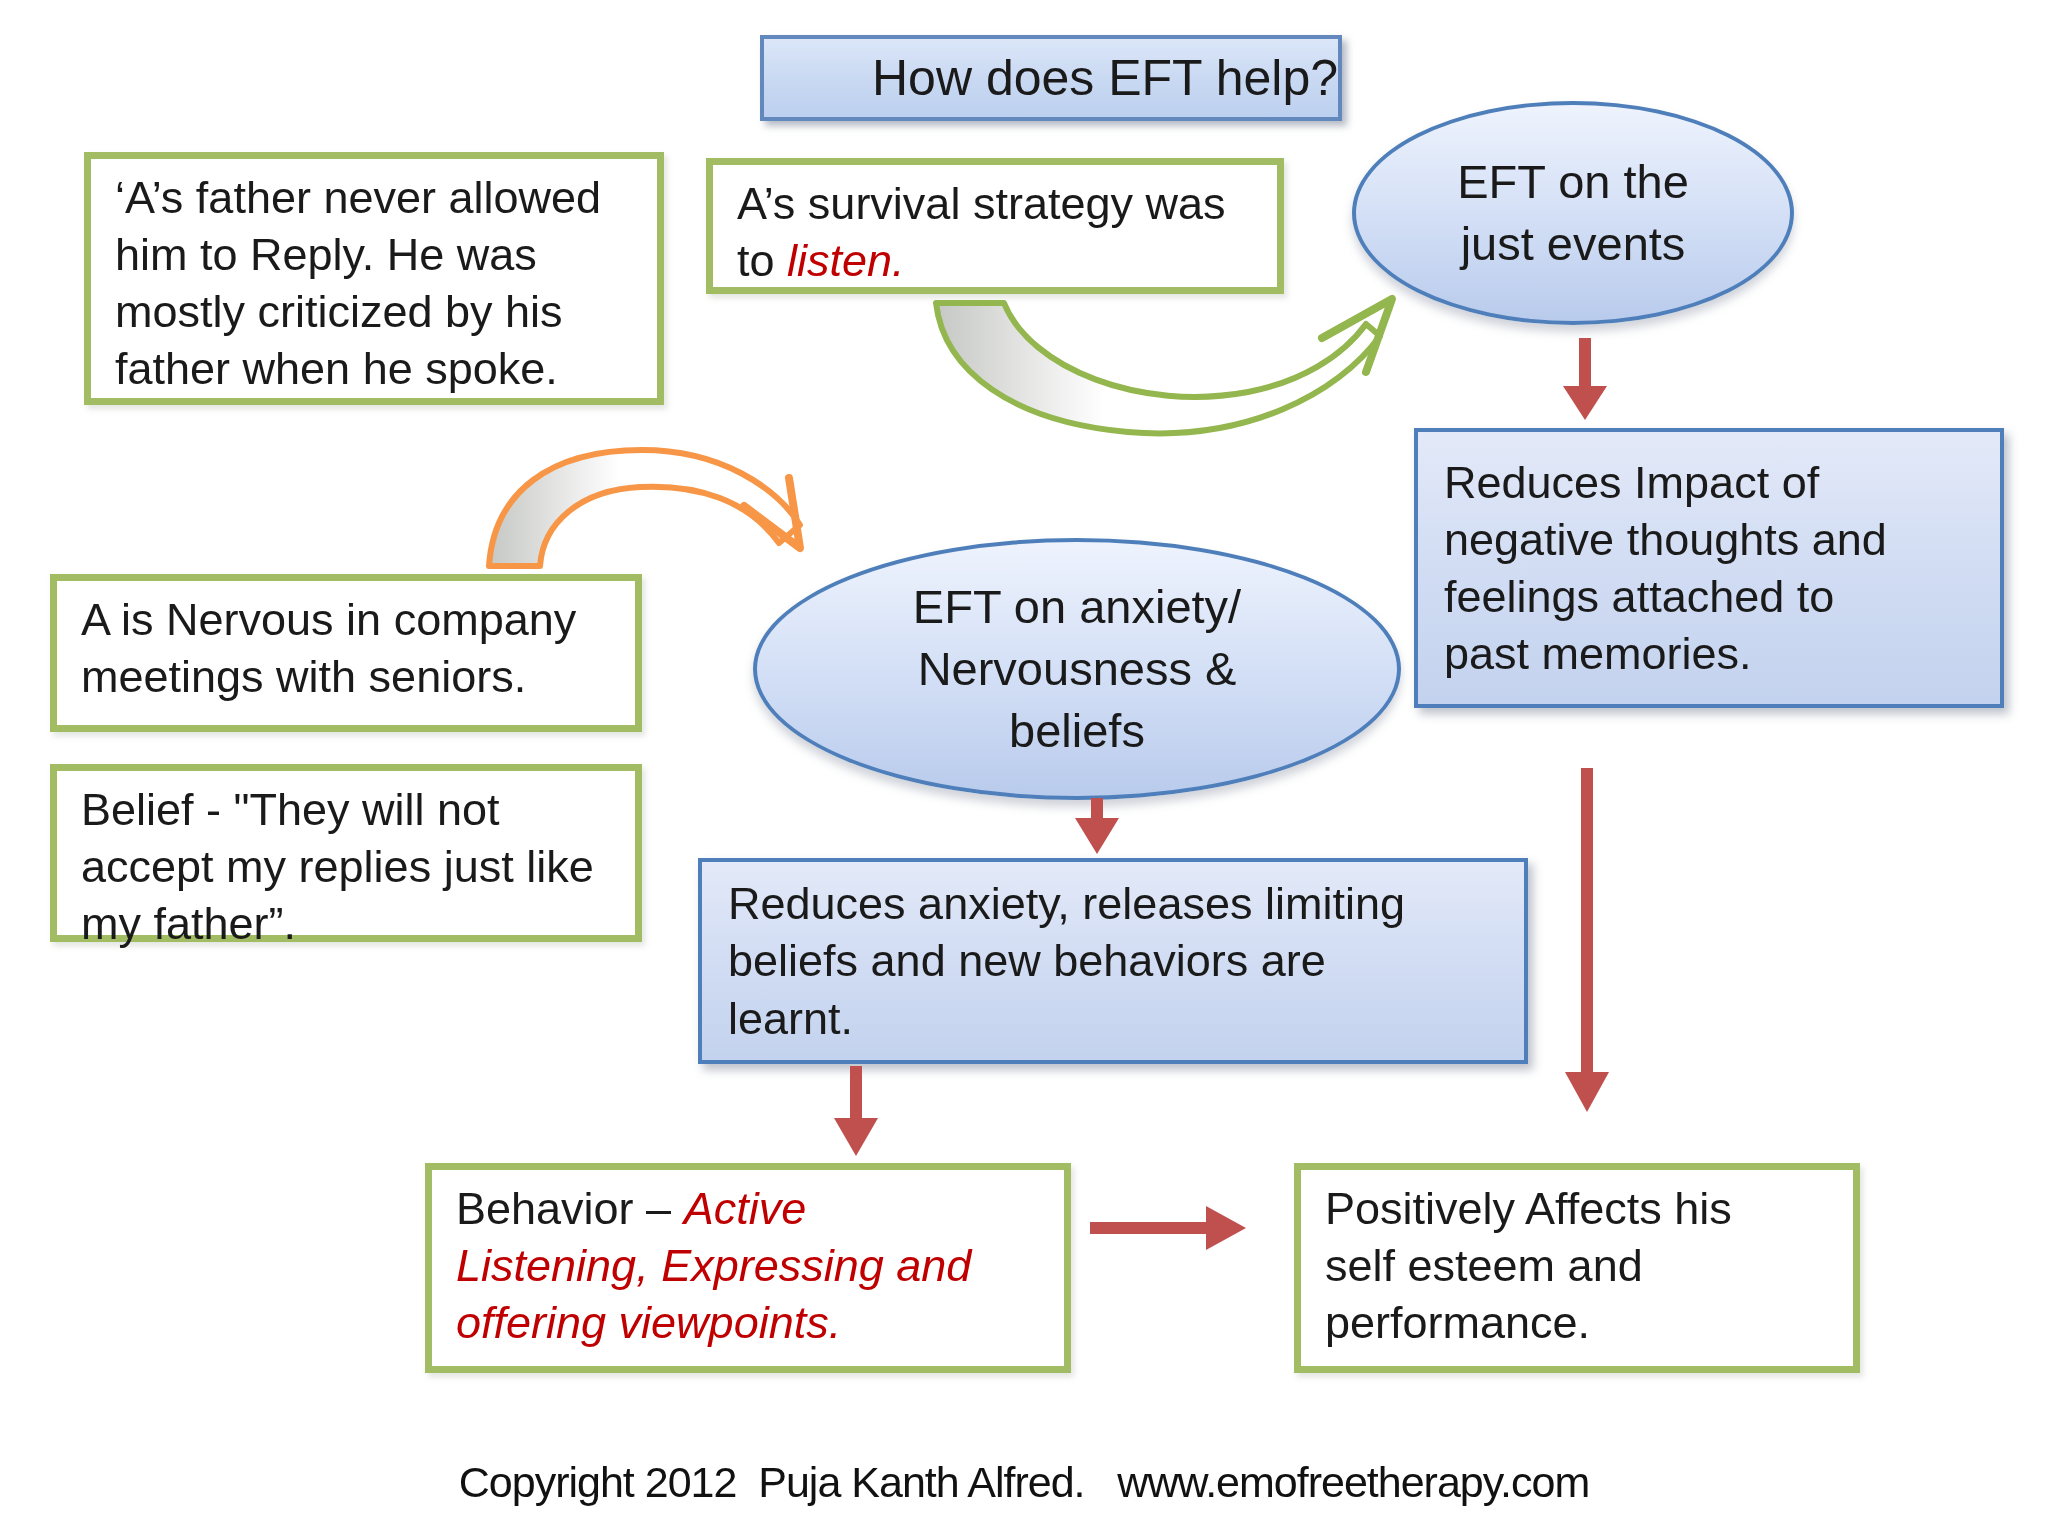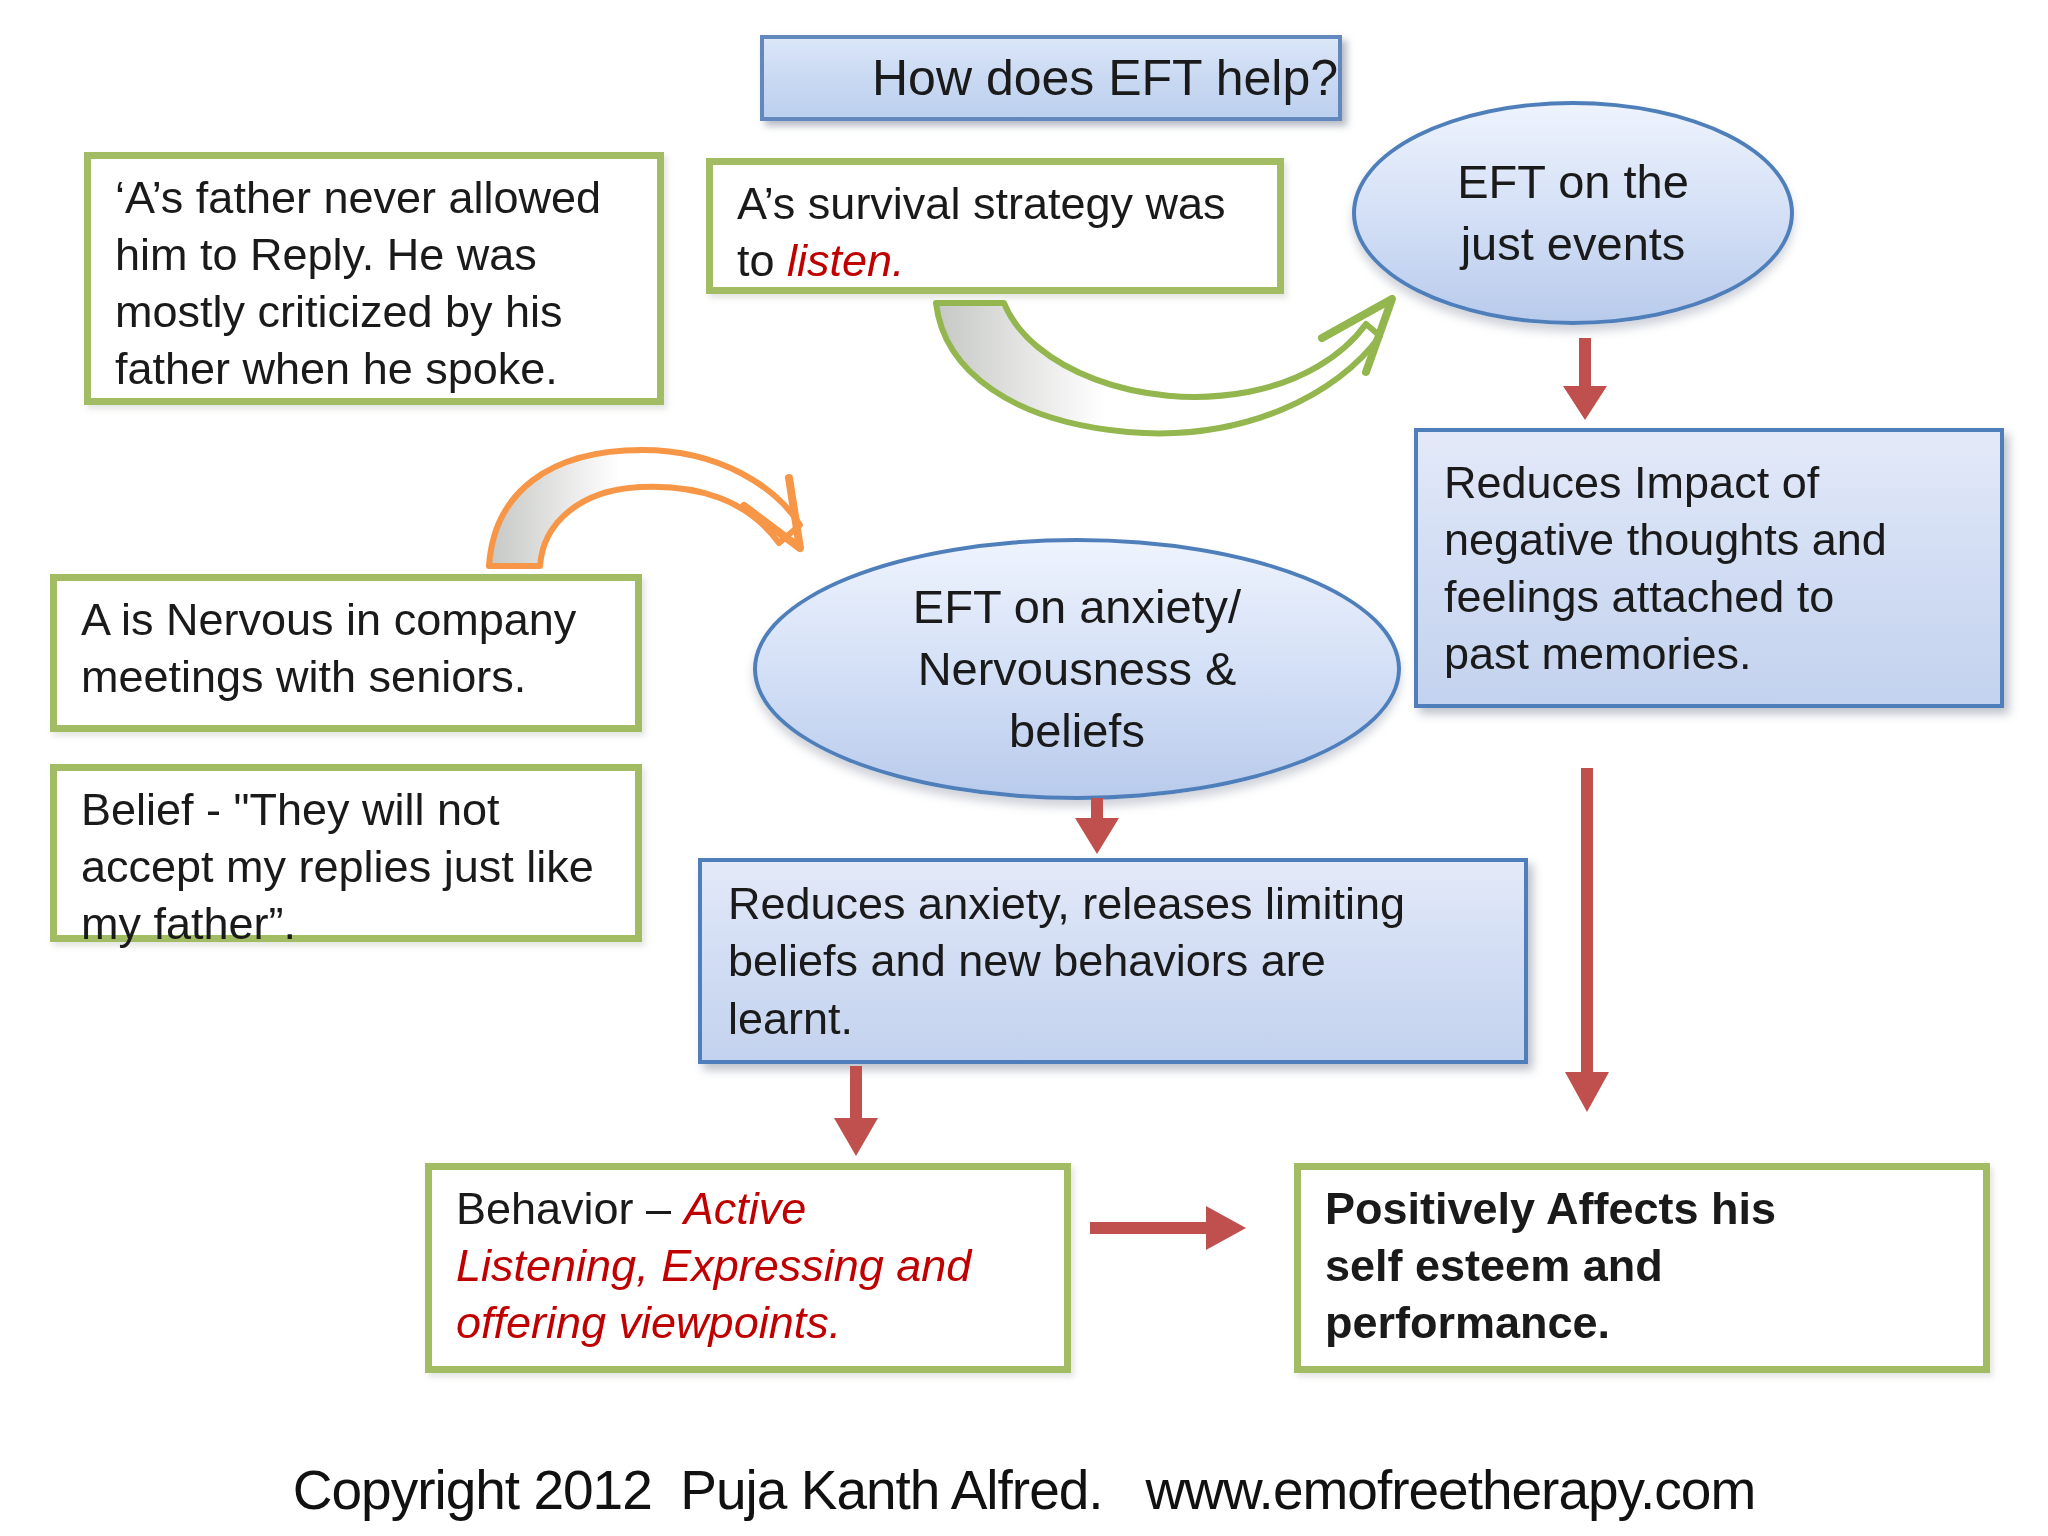--- a/index.html
+++ b/index.html
@@ -43,21 +43,21 @@
   .titlebox{
     background:linear-gradient(to bottom,#dbe6f8 0%,#c8d8f2 55%,#bcd0ef 100%);
     border:4px solid #6288bd;
     box-shadow:5px 5px 7px rgba(110,120,140,0.5);
     display:flex;align-items:center;justify-content:flex-end;
     font-size:50px;
   }
   .red{color:#c00000;font-style:italic;}
   .footer{
     text-align:center;
-    font-size:55px;
+    font-size:43px;
     letter-spacing:-1px;
     color:#111;
   }
   svg.layer{position:absolute;left:0;top:0;pointer-events:none;}
 </style>
 </head>
 <body>
 
 <div id="slide">
 
@@ -111,21 +111,21 @@
 beliefs and new behaviors are
 learnt.</span>
   </div>
 
   <div class="abs gbox" style="left:425px;top:1163px;width:646px;height:210px;">
     <span class="pre"><span>Behavior – </span><span class="red">Active
 Listening, Expressing and
 offering viewpoints.</span></span>
   </div>
 
-  <div class="abs gbox" style="left:1294px;top:1163px;width:696px;height:210px;font-weight:bold;">
+  <div class="abs gbox" style="left:1294px;top:1163px;width:566px;height:210px;">
     <span class="pre">Positively Affects his
 self esteem and
 performance.</span>
   </div>
 
   <div class="abs footer" style="left:0;top:1458px;width:2048px;">Copyright 2012&nbsp; Puja Kanth Alfred. &nbsp; www.emofreetherapy.com</div>
 
   <svg class="layer" width="2048" height="1536" viewBox="0 0 2048 1536">
     <defs>
       <linearGradient id="gTail" x1="0" y1="0" x2="1" y2="0">

